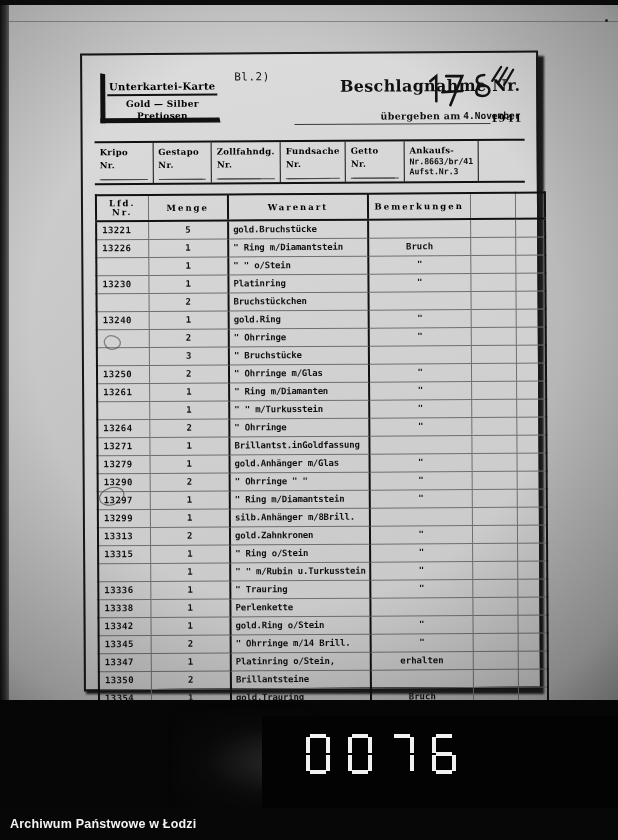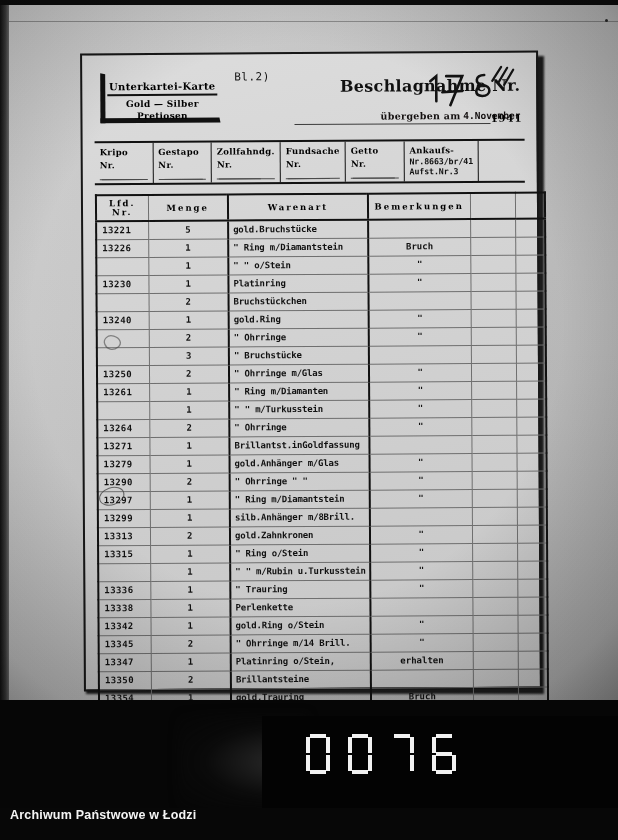--- a/index.html
+++ b/index.html
@@ -190,21 +190,21 @@
   .seg .sA{left:4px;top:0;width:16px;height:4px;}
   .seg .sB{right:0;top:3px;width:4px;height:16px;}
   .seg .sC{right:0;top:21px;width:4px;height:16px;}
   .seg .sD{left:4px;bottom:0;width:16px;height:4px;}
   .seg .sE{left:0;top:21px;width:4px;height:16px;}
   .seg .sF{left:0;top:3px;width:4px;height:16px;}
   .seg .sG{left:4px;top:18px;width:16px;height:4px;}
 
   .footer-bar{
     position:absolute;left:0;bottom:0;width:618px;height:32px;background:#070707;
-    display:flex;
+    display:flex;align-items:center;
   }
   .footer-txt{
     color:#f4f4f4;font-size:12.5px;font-weight:bold;padding-left:10px;letter-spacing:.2px;
   }
 </style>
 </head>
 <body>
 
 <div id="photo">
 

